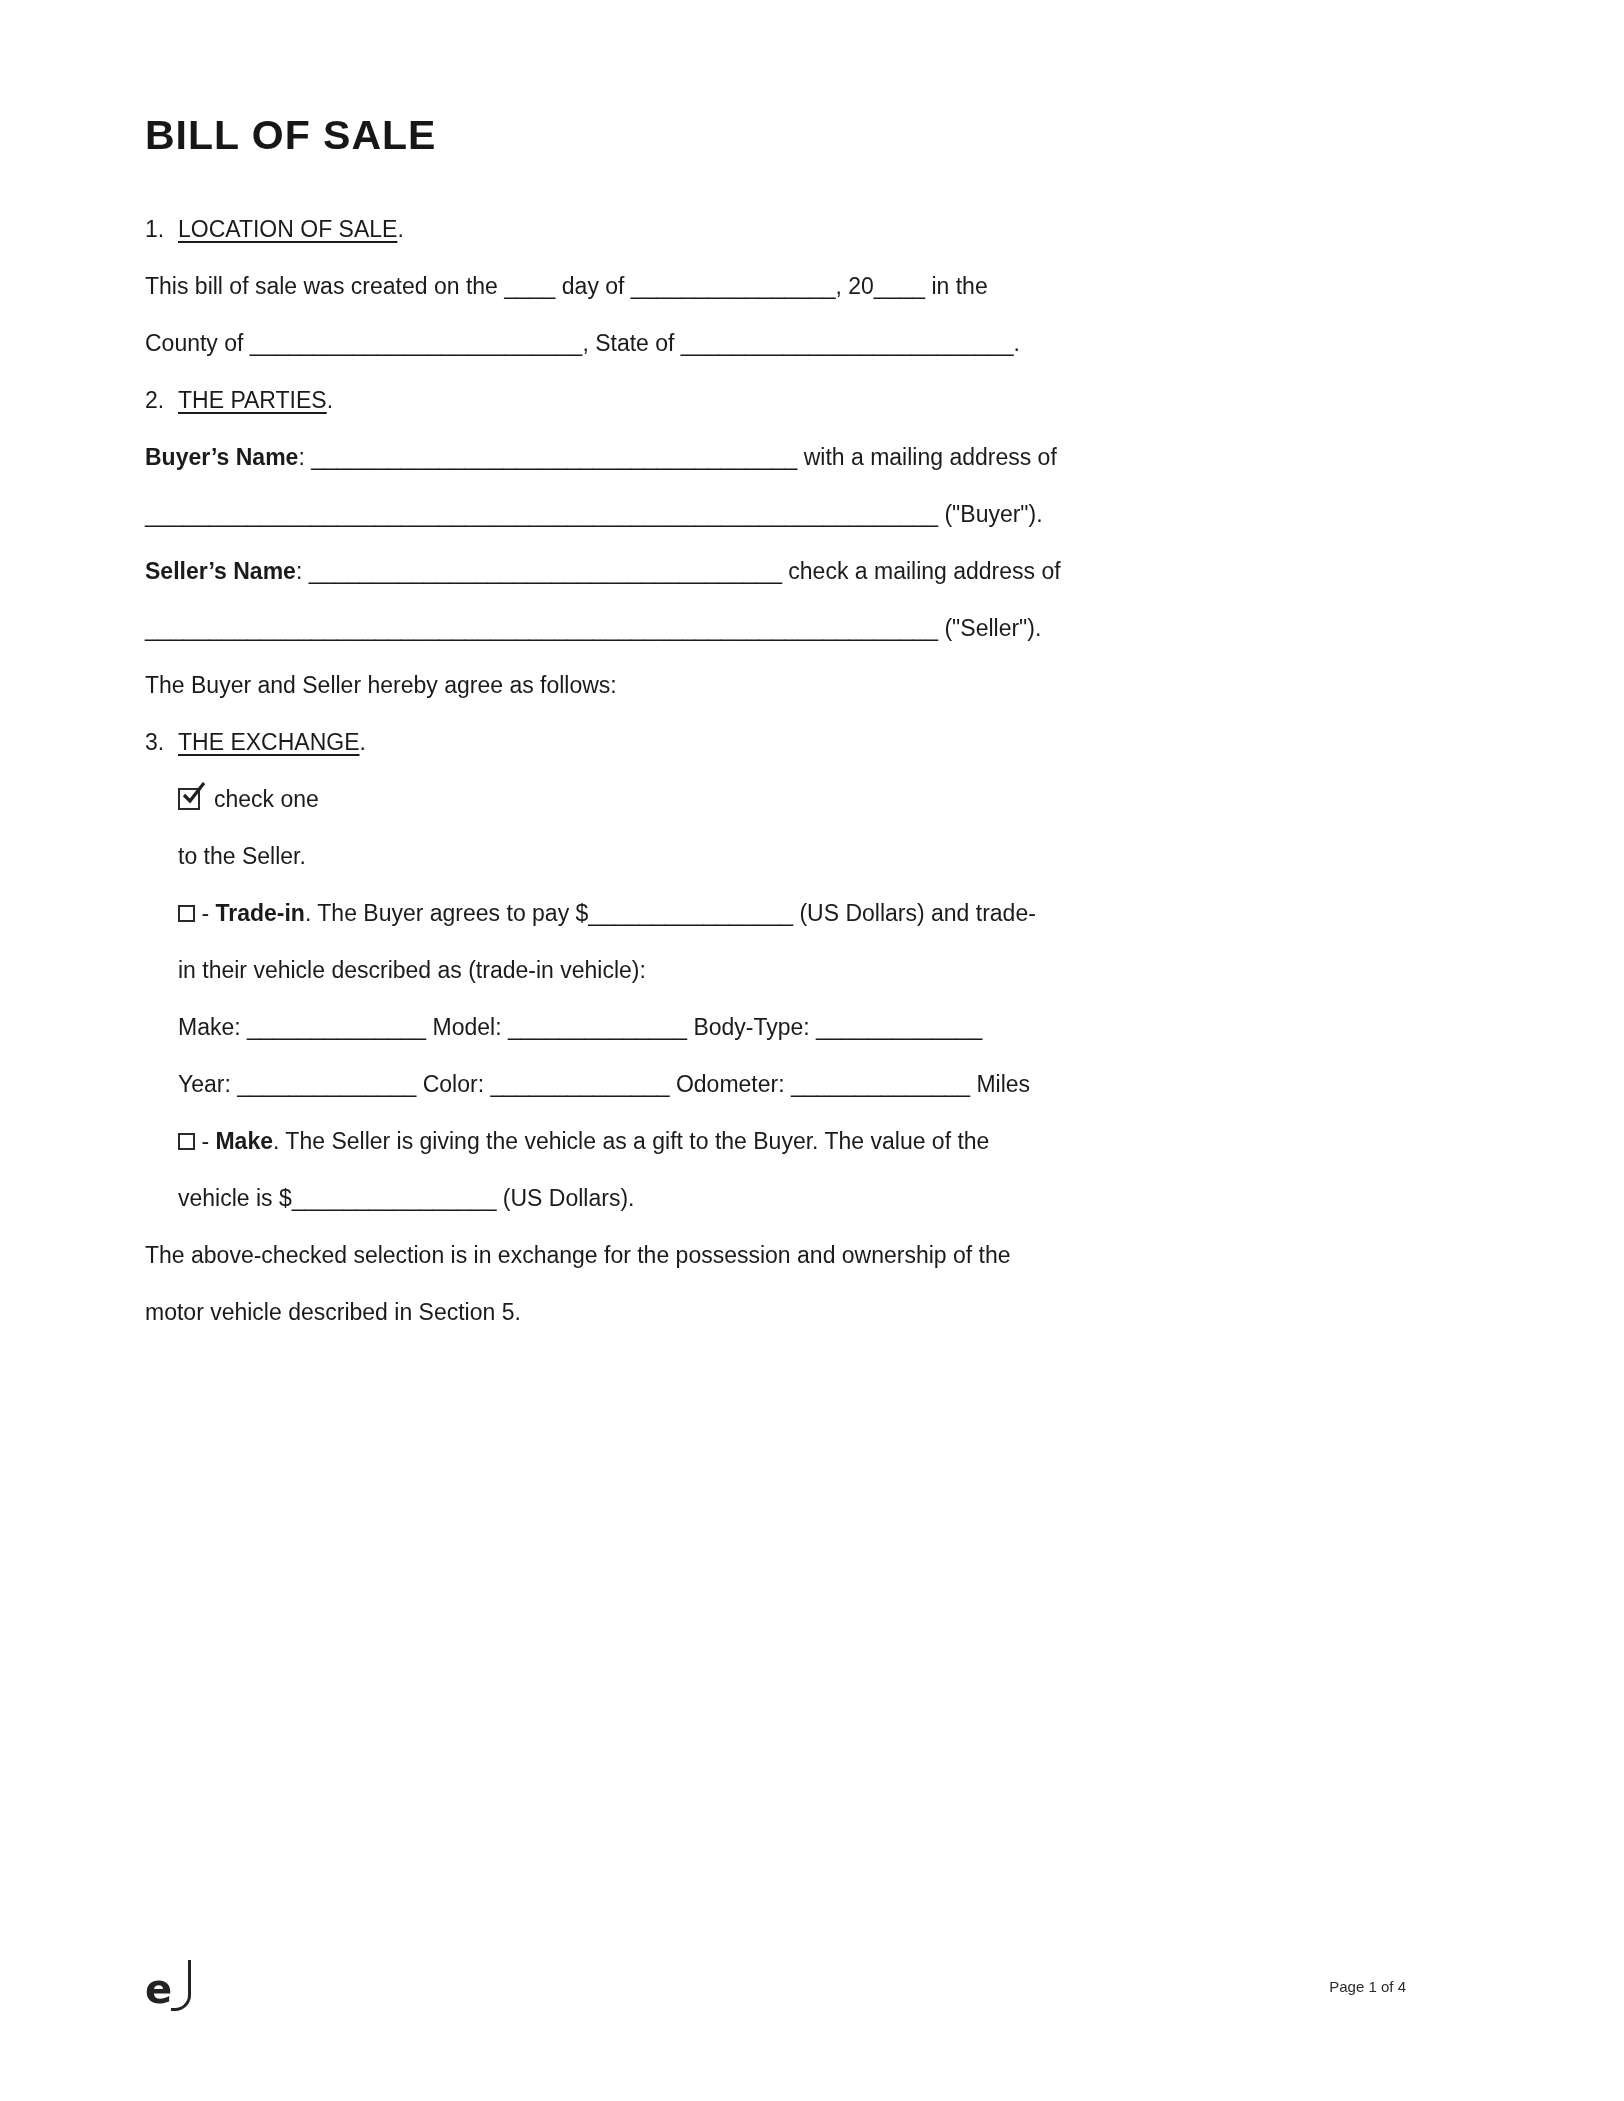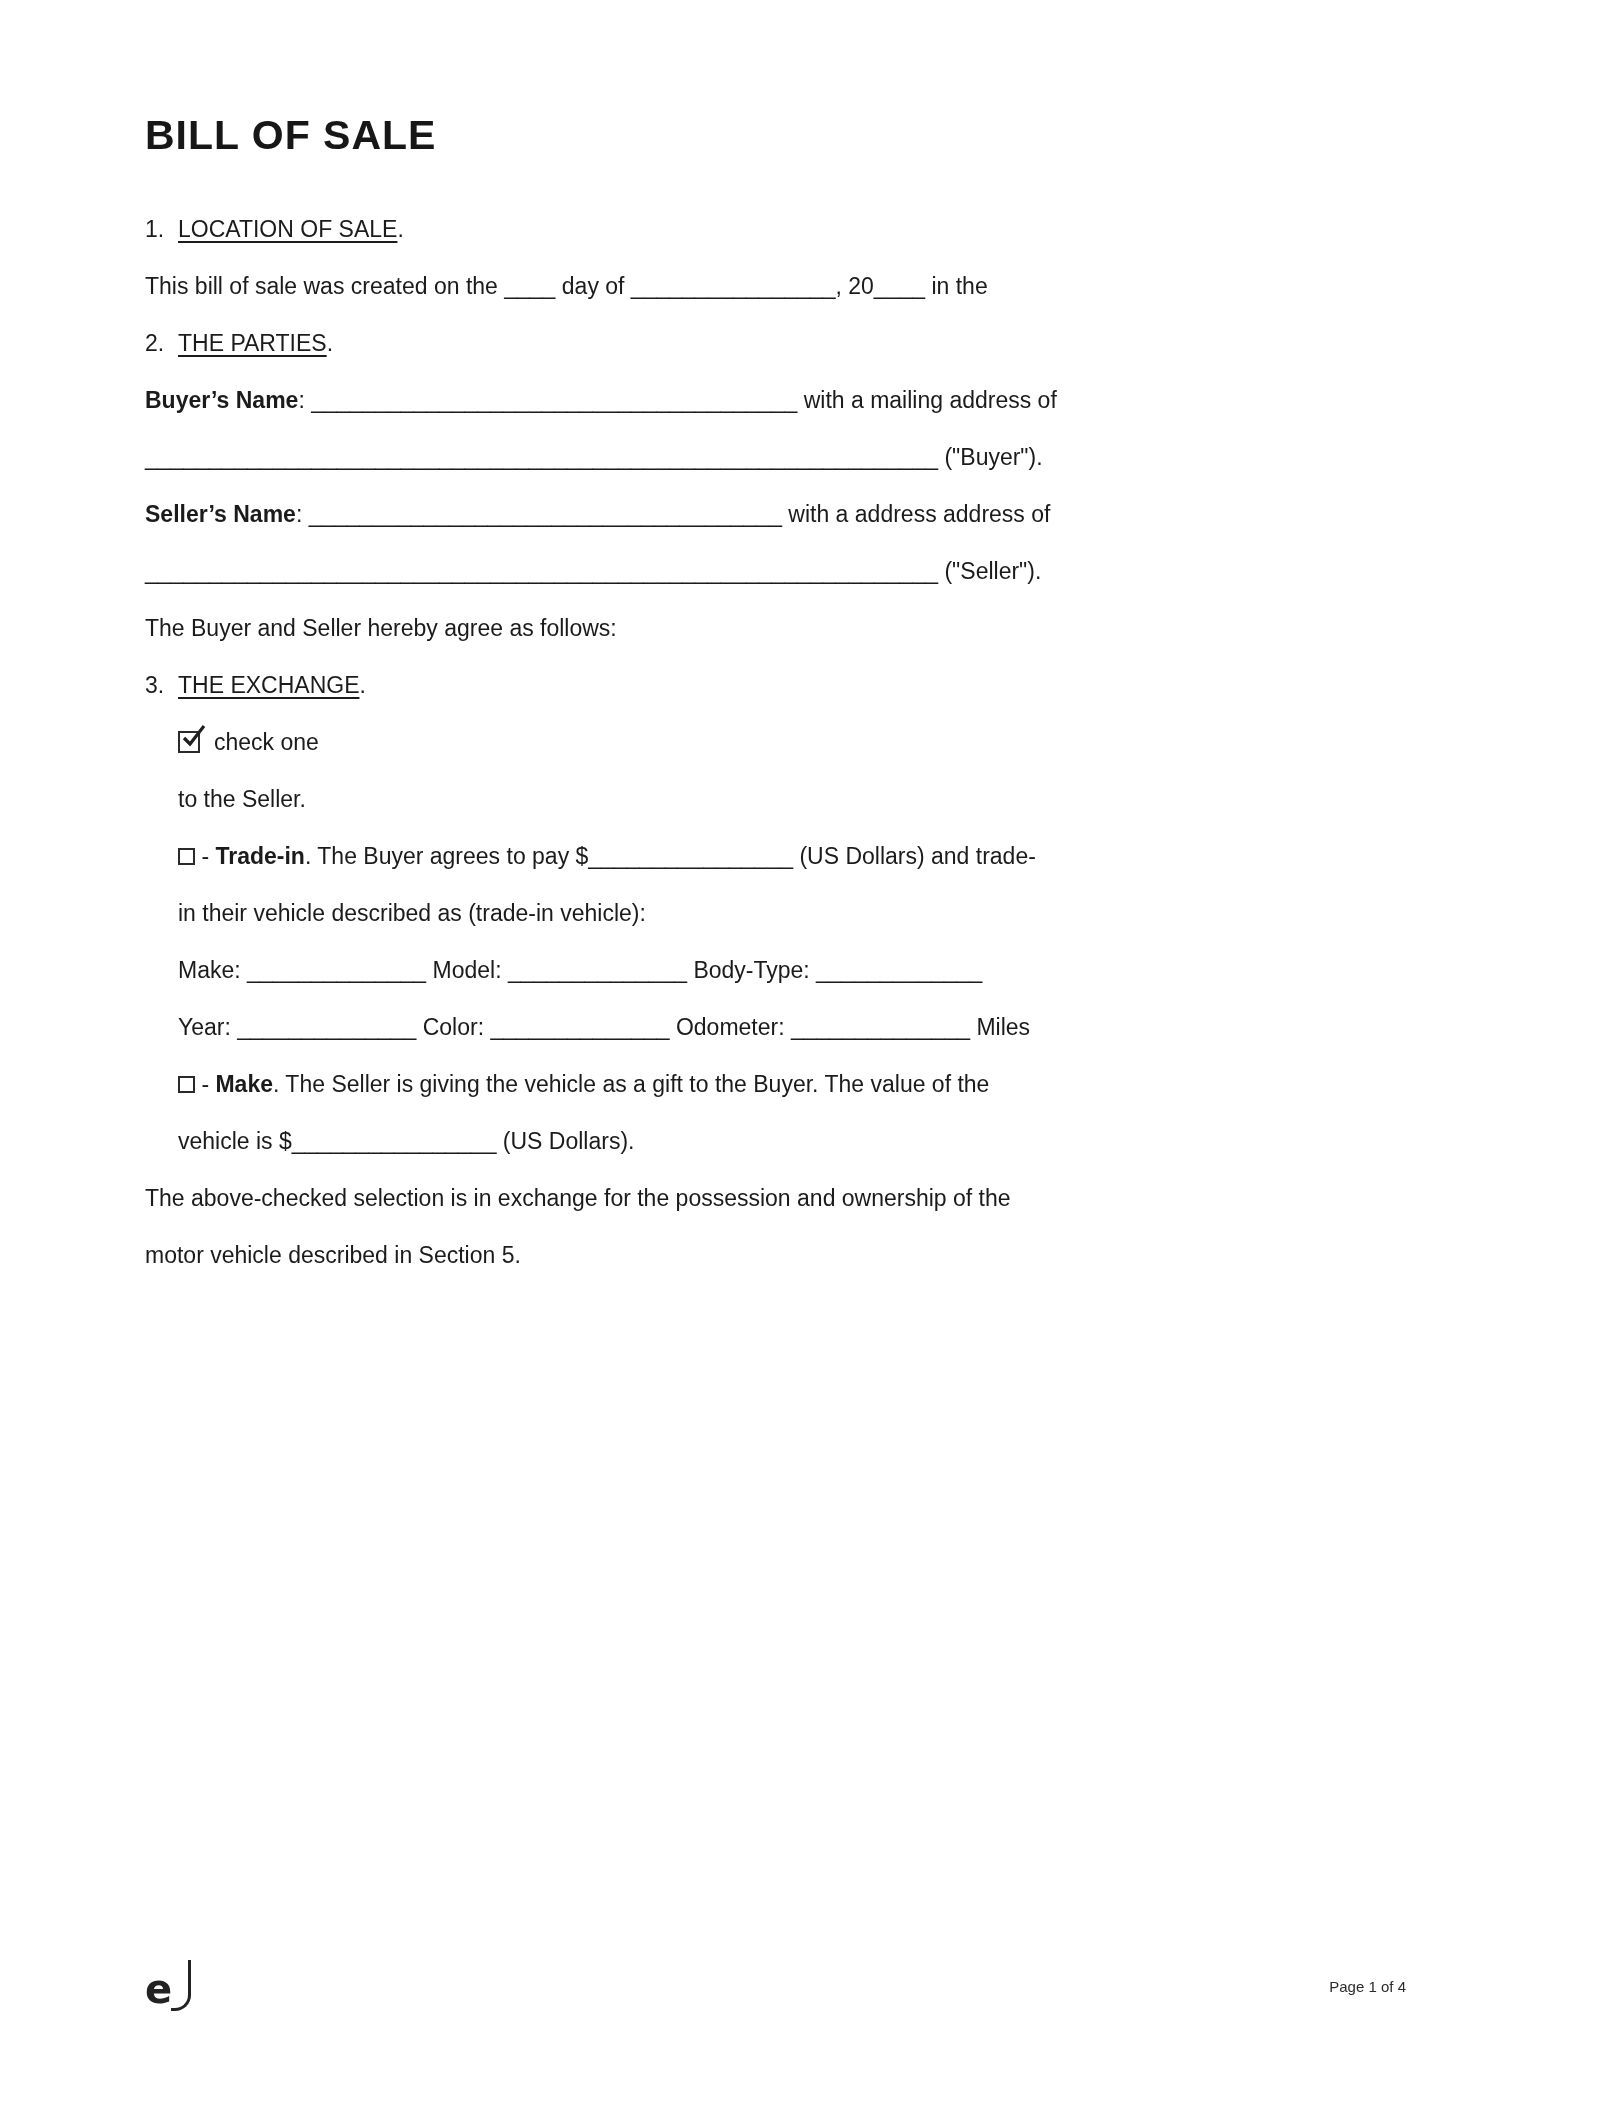--- a/index.html
+++ b/index.html
@@ -110,27 +110,28 @@
 <body>
 
 <div class="page">
   <div class="content">
 
     <div class="title">BILL OF SALE</div>
 
     <div class="line"><span class="num">1.</span><span class="hd">LOCATION OF SALE</span><span>.</span></div>
 
     <div class="line">This bill of sale was created on the ____ day of ________________, 20____ in the</div>
+    <div class="line">County of __________________________, State of __________________________.</div>
 
     <div class="line"><span class="num">2.</span><span class="hd">THE PARTIES</span><span>.</span></div>
 
     <div class="line"><b>Buyer’s Name</b><span>: ______________________________________ with a mailing address of</span></div>
     <div class="line">______________________________________________________________ ("Buyer").</div>
 
-    <div class="line"><b>Seller’s Name</b><span>: _____________________________________ with a address address of</span></div>
+    <div class="line"><b>Seller’s Name</b><span>: _____________________________________ check a mailing address of</span></div>
     <div class="line">______________________________________________________________ ("Seller").</div>
 
     <div class="line">The Buyer and Seller hereby agree as follows:</div>
 
     <div class="line"><span class="num">3.</span><span class="hd">THE EXCHANGE</span><span>.</span></div>
 
     <div class="line indent"><span class="cb-checked"><svg viewBox="0 0 26 26">
             <path d="M4 13 L10 19 L24 1" fill="none" stroke="#1f1f1f" stroke-width="3.2"></path>
           </svg></span><span>check one</span></div>
 

